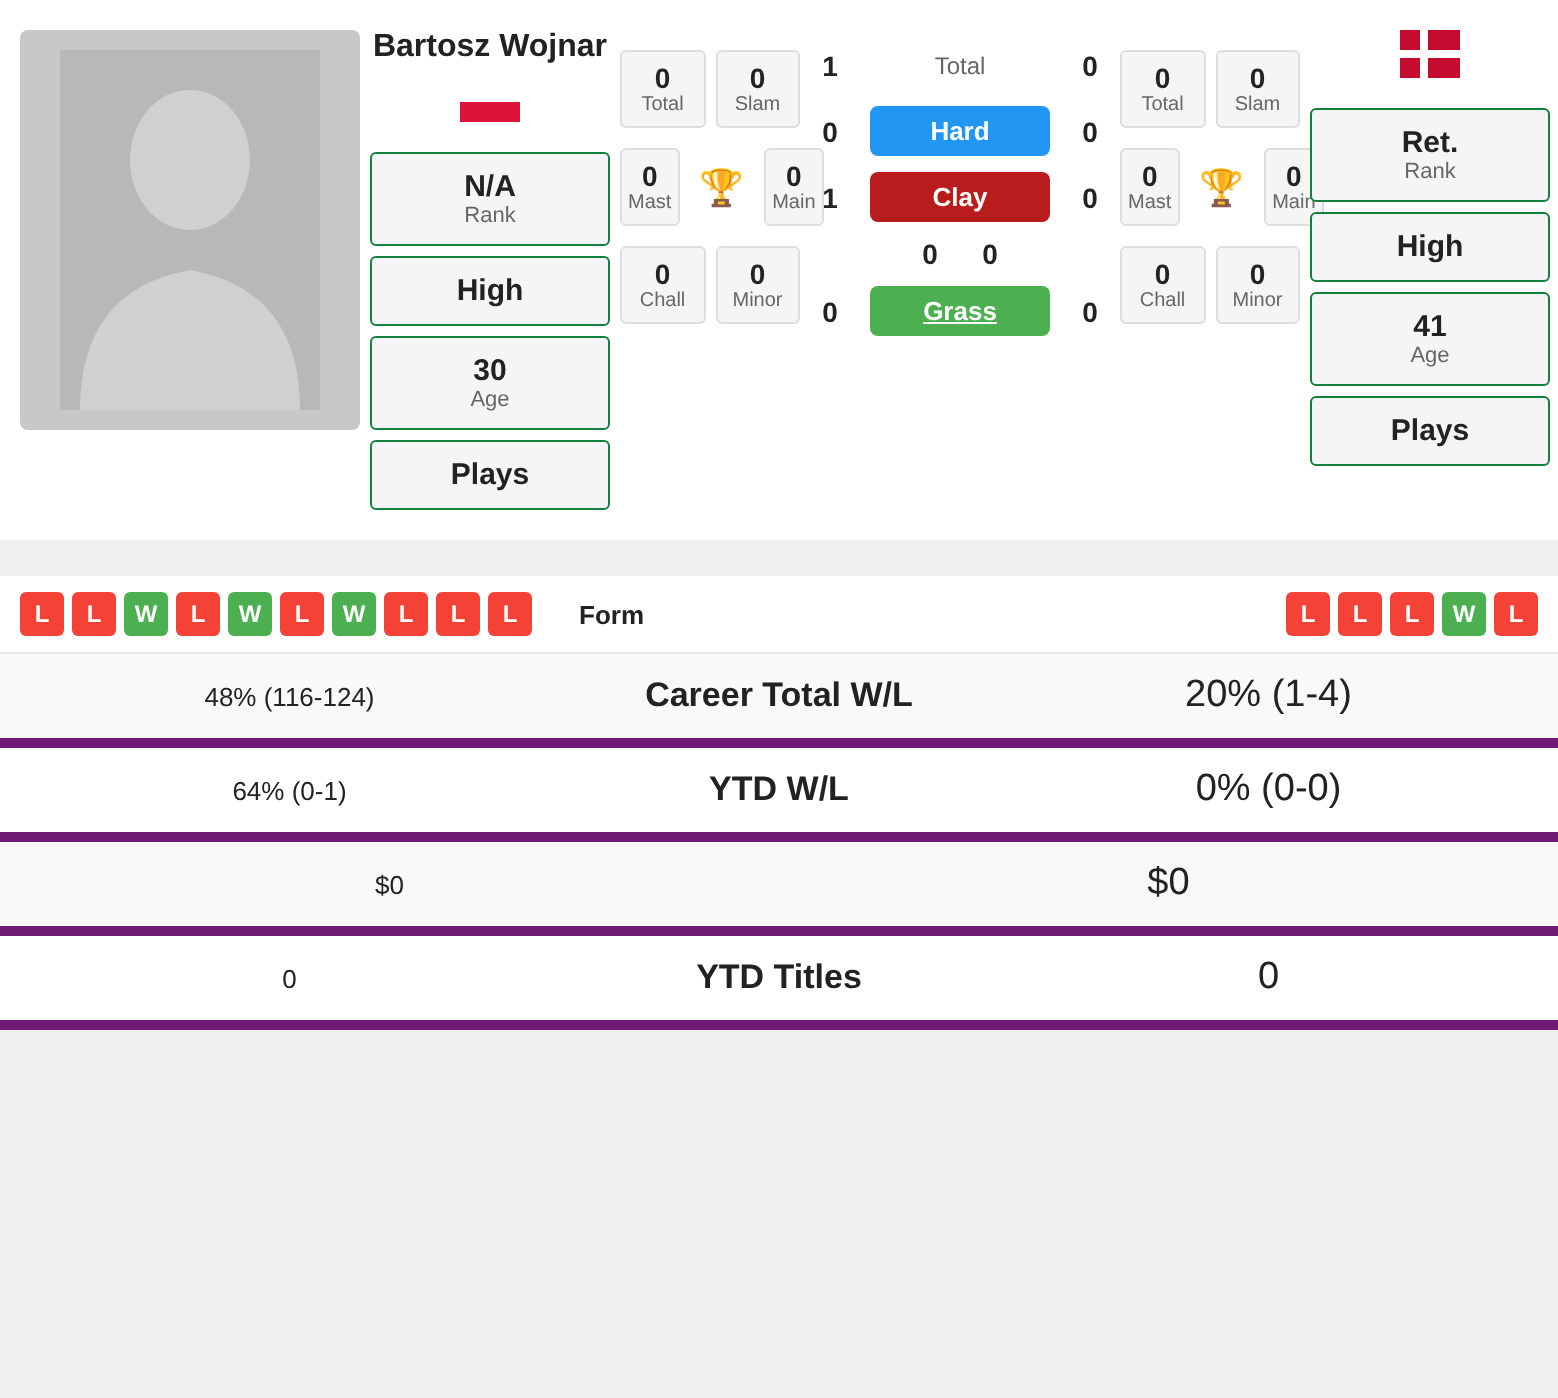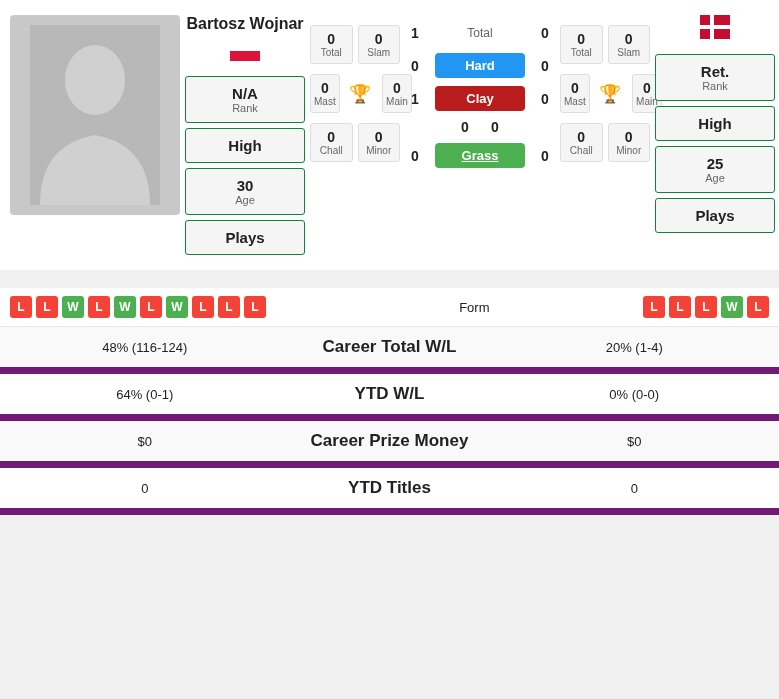--- a/index.html
+++ b/index.html
@@ -173,21 +173,21 @@
     }
 
     
     .bottom-section {
       background: #fff;
       margin-top: 10px;
     }
     .bottom-row {
       display: flex;
       align-items: center;
-      border-bottom: 7px solid #701a75;
+      border-bottom: 5px solid #701a75;
       background: #fff;
     }
     .bottom-row:nth-child(odd) {
       background: #f9f9f9;
     }
     .bottom-left {
       flex: 1;
       text-align: center;
       padding: 10px 5px;
       font-size: 13px;
@@ -196,40 +196,40 @@
       width: 200px;
       text-align: center;
       font-weight: bold;
       font-size: 17px;
       padding: 10px 5px;
     }
     .bottom-right {
       flex: 1;
       text-align: center;
       padding: 10px 5px;
-      font-size: 13px;
+      font-size: 19px;
     }
 
     
     .form-section {
       display: flex;
       align-items: center;
       border-bottom: 1px solid #e8e8e8;
       background: #fff;
       padding: 8px 10px;
     }
     .form-left {
       flex: 1;
       display: flex;
       gap: 4px;
     }
     .form-center {
       width: 200px;
-      text-align: right;
-      font-weight: normal;
+      text-align: left;
+      font-weight: bold;
       font-size: 13px;
     }
     .form-right {
       flex: 1;
       display: flex;
       gap: 4px;
       justify-content: flex-end;
     }
     .form-badge {
       width: 22px;
@@ -412,21 +412,21 @@
     <div class="stats-box">
       <div class="value">Ret.</div>
       <div class="label">Rank</div>
     </div>
 
     <div class="stats-box">
       <div class="value">High</div>
     </div>
 
     <div class="stats-box">
-      <div class="value">25</div>
+      <div class="value">41</div>
       <div class="label">Age</div>
     </div>
 
     <div class="stats-box">
       <div class="value">Plays</div>
     </div>
   </div>
 
 </div>
 
@@ -463,21 +463,20 @@
         <div class="bottom-center">Career Total W/L</div>
         <div class="bottom-right">20% (1-4)</div>
       </div>
       <div class="bottom-row">
         <div class="bottom-left">64% (0-1)</div>
         <div class="bottom-center">YTD W/L</div>
         <div class="bottom-right">0% (0-0)</div>
       </div>
       <div class="bottom-row">
         <div class="bottom-left">$0</div>
-        <div class="bottom-center">Career Prize Money</div>
         <div class="bottom-right">$0</div>
       </div>
       <div class="bottom-row">
         <div class="bottom-left">0</div>
         <div class="bottom-center">YTD Titles</div>
         <div class="bottom-right">0</div>
       </div>
     </div>
 
 </div>

